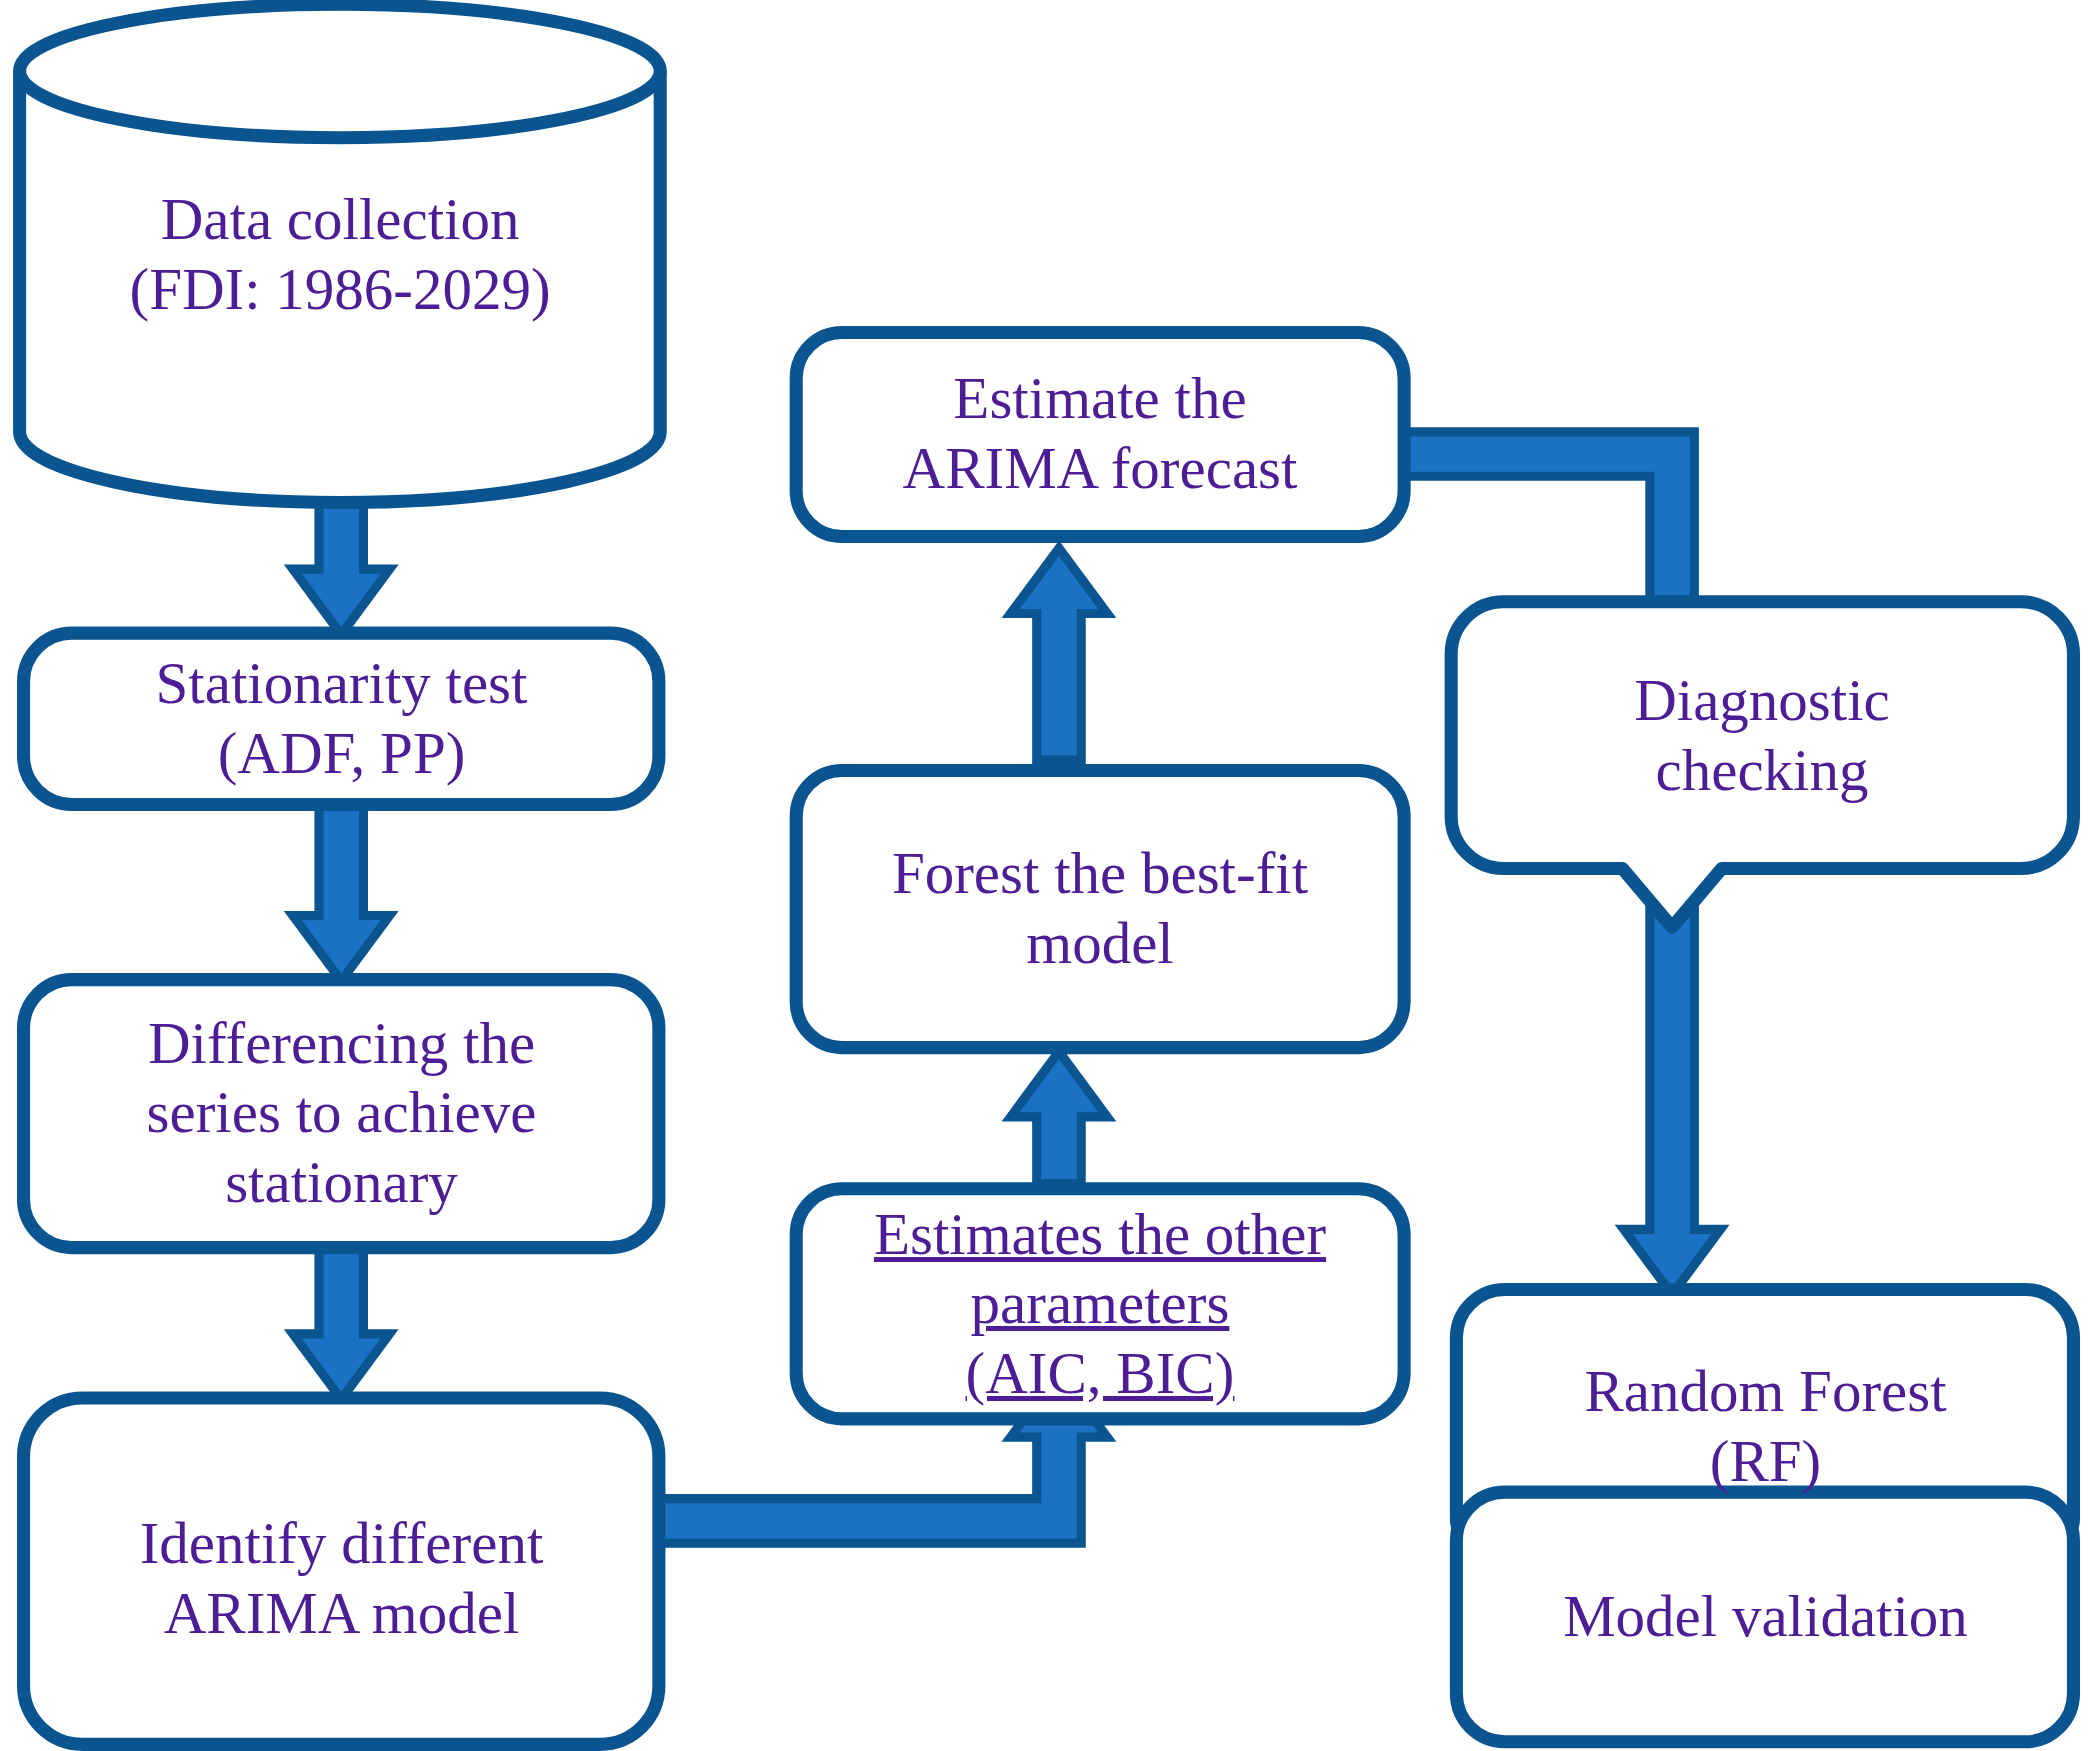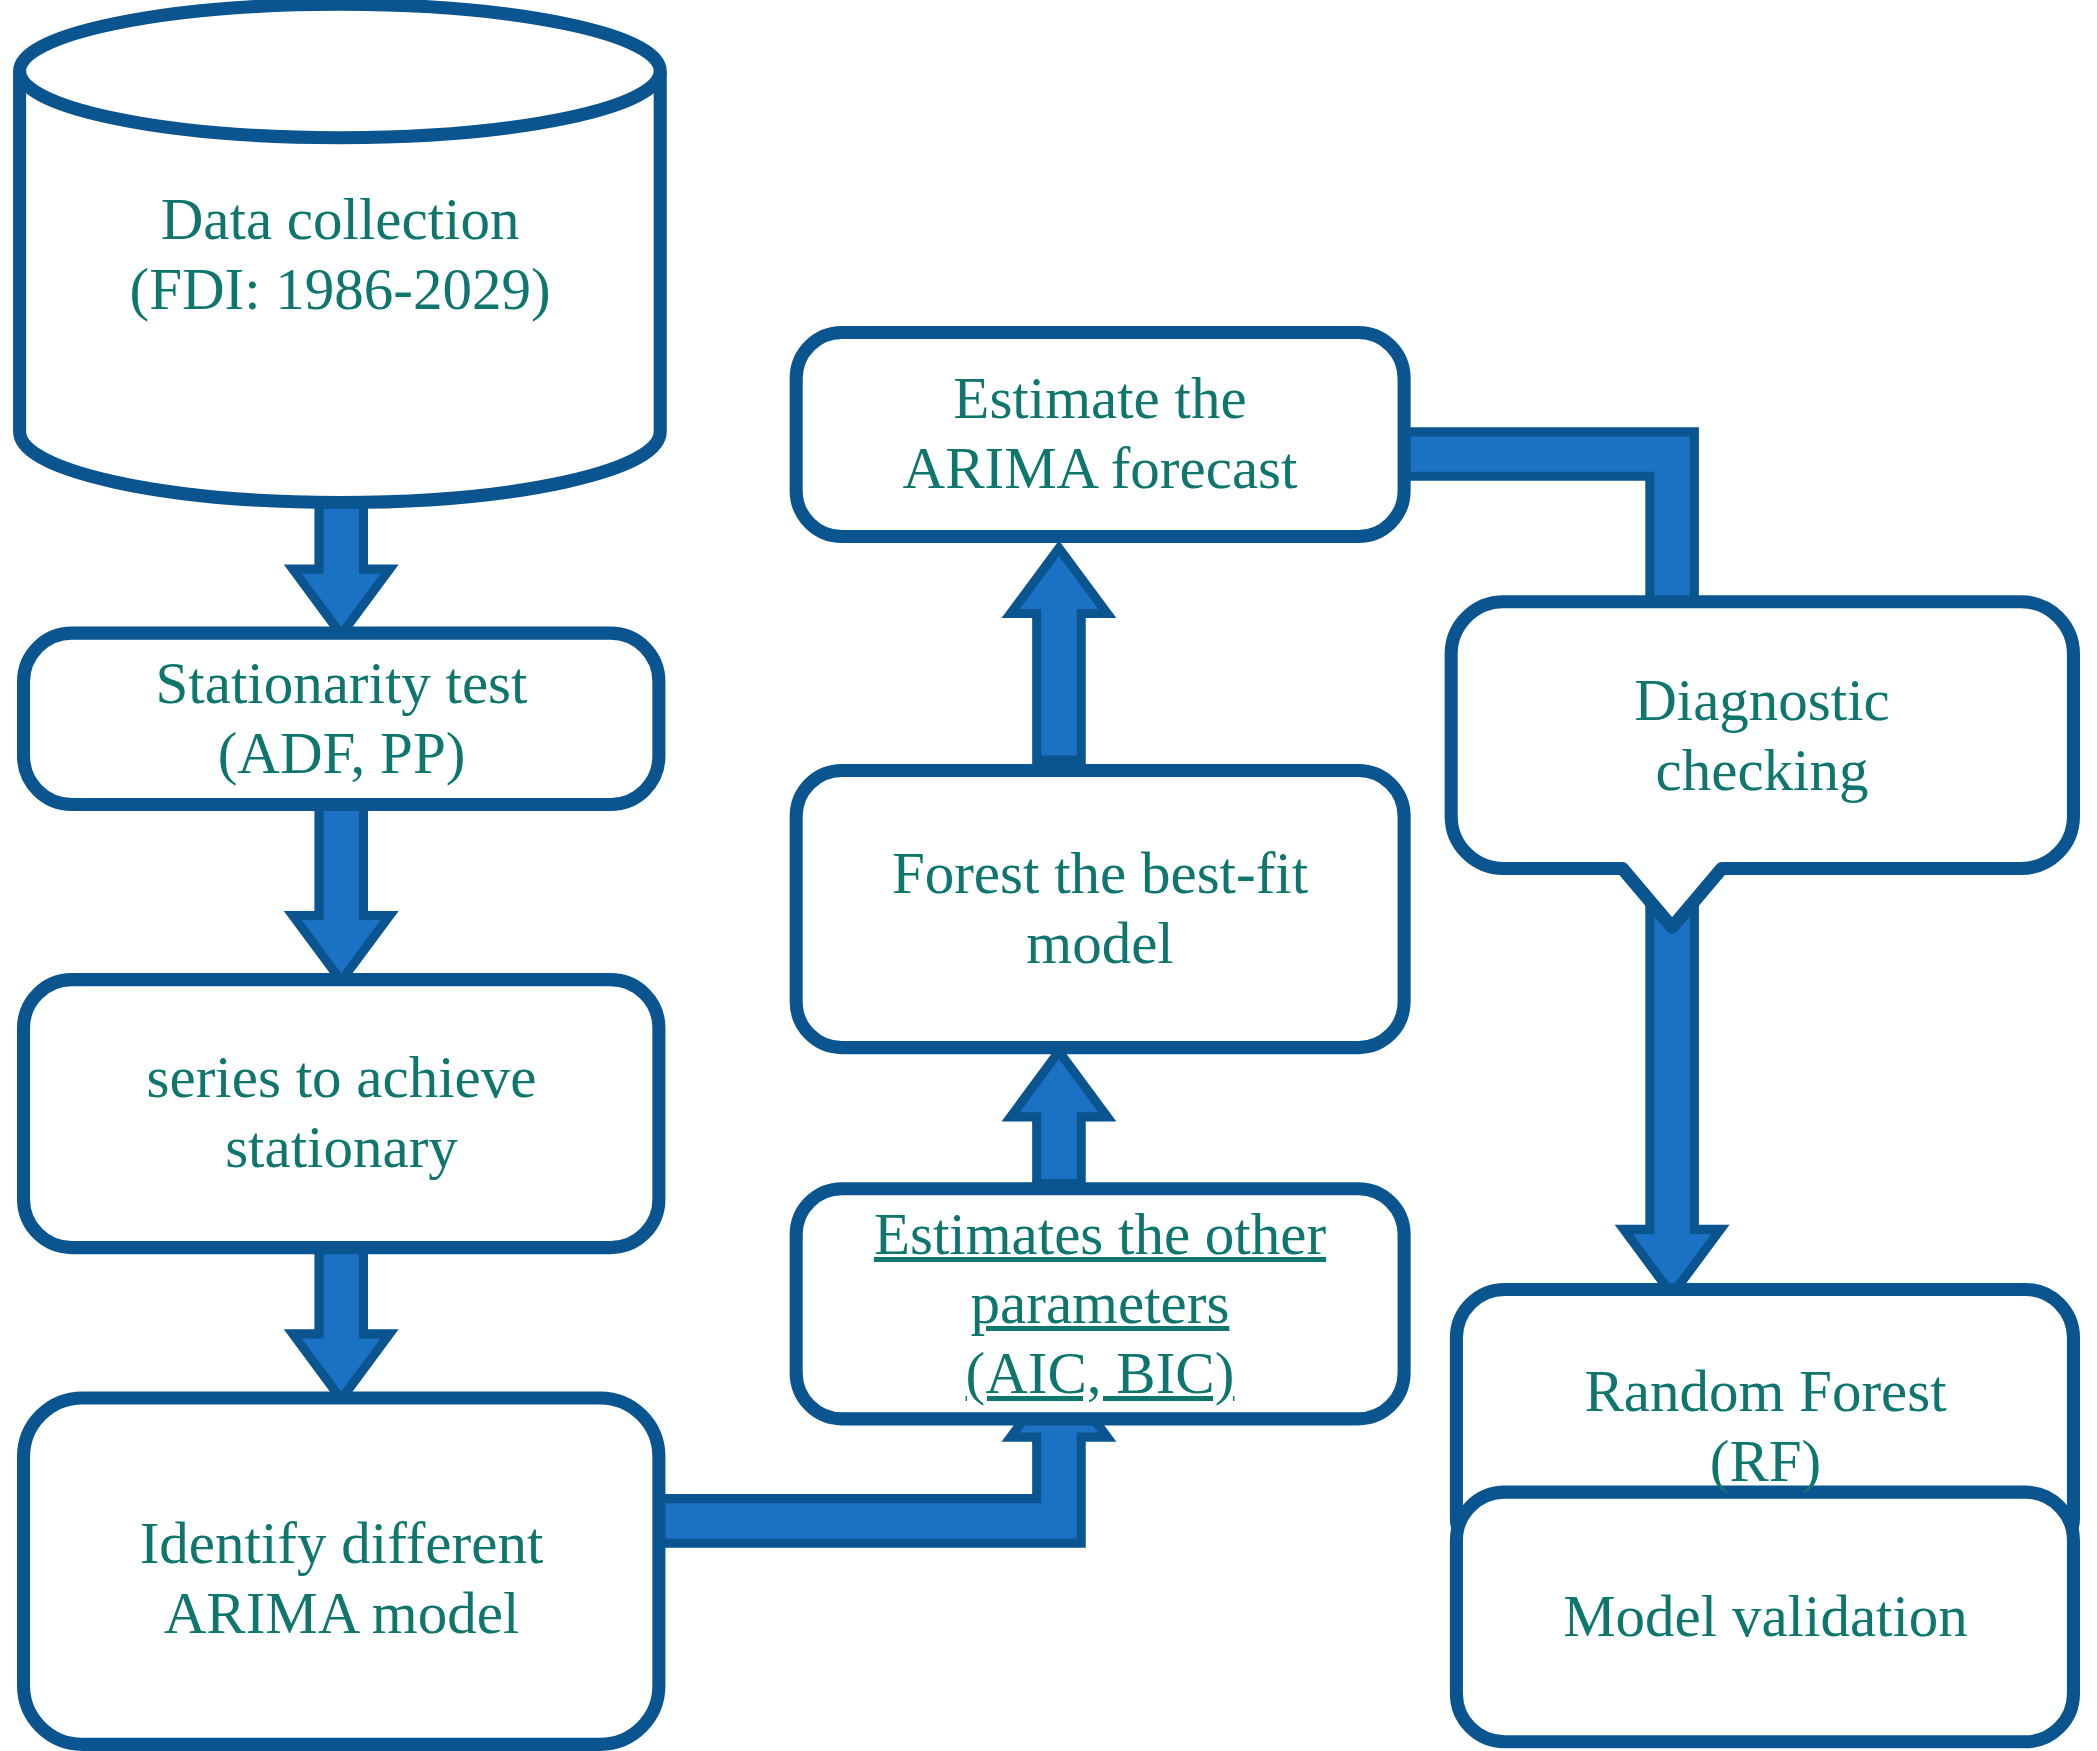--- a/index.html
+++ b/index.html
@@ -6,21 +6,21 @@
   body{font-family:"Liberation Serif", serif;}
   #stage{position:relative;width:2097px;height:1752px;background:#ffffff;overflow:hidden;}
   #flow{position:absolute;left:0;top:0;width:2097px;height:1752px;}
   .node-label{
     position:absolute;
     display:flex;
     flex-direction:column;
     align-items:center;
     justify-content:center;
     text-align:center;
-    color:#0f766e;
+    color:#4c1d95;
     font-family:"Liberation Serif", serif;
     font-size:59px;
     line-height:1.18;
     white-space:pre;
     pointer-events:none;
   }
   .node-label span{display:block;}
 </style>
 </head>
 <body>
@@ -141,20 +141,21 @@
     <span>Data collection</span>
     <span>(FDI: 1986-2029)</span>
   </div>
 
   <div class="node-label" style="left:23.5px; top:633px; width:636px; height:171px;">
     <span>Stationarity test</span>
     <span>(ADF, PP)</span>
   </div>
 
   <div class="node-label" style="left:23.5px; top:979px; width:636px; height:268px;">
+    <span>Differencing the</span>
     <span>series to achieve</span>
     <span>stationary</span>
   </div>
 
   <div class="node-label" style="left:23.5px; top:1419px; width:636px; height:320px;">
     <span>Identify different</span>
     <span>ARIMA model</span>
   </div>
 
   <div class="node-label" style="left:796px; top:1189px; width:608px; height:230px;text-decoration:underline;">

